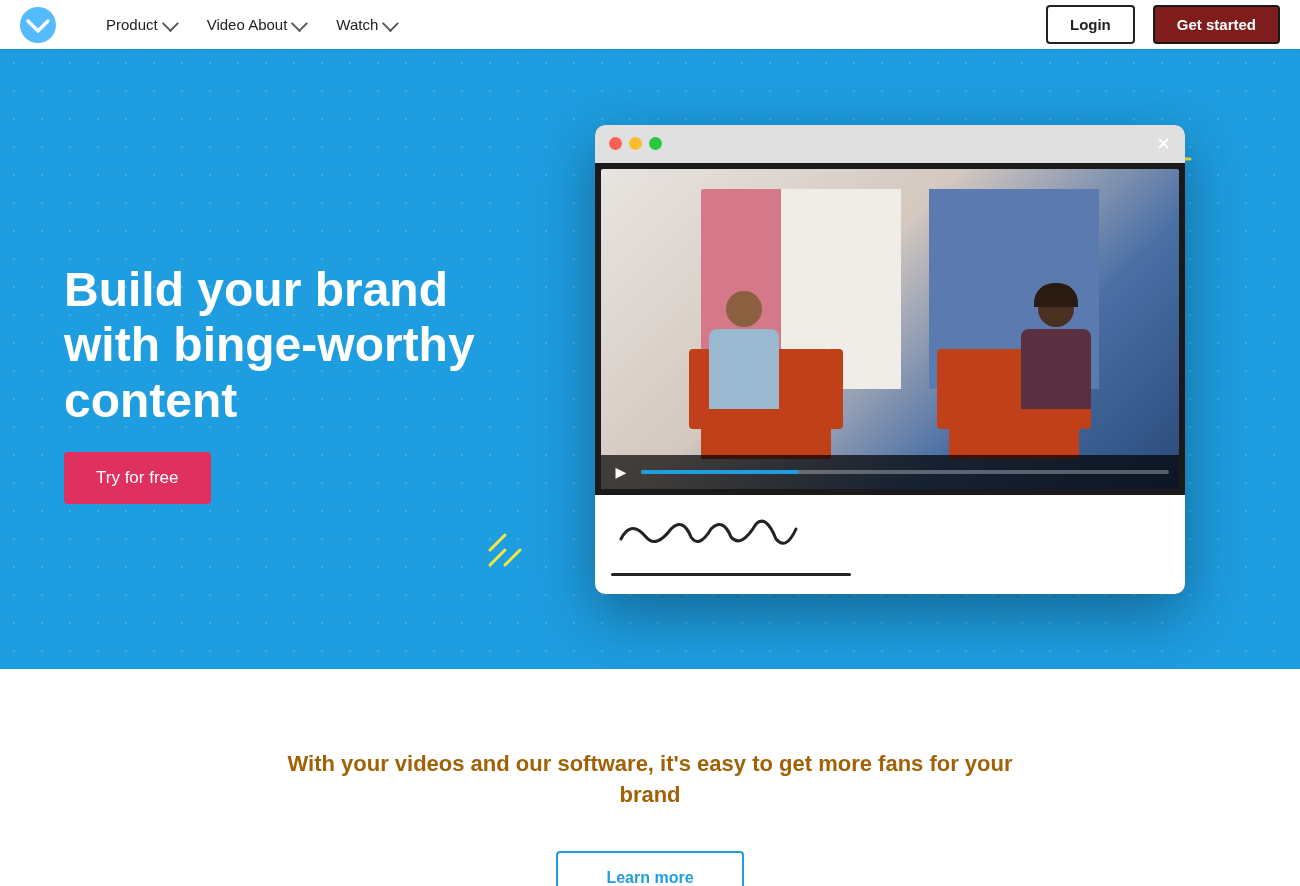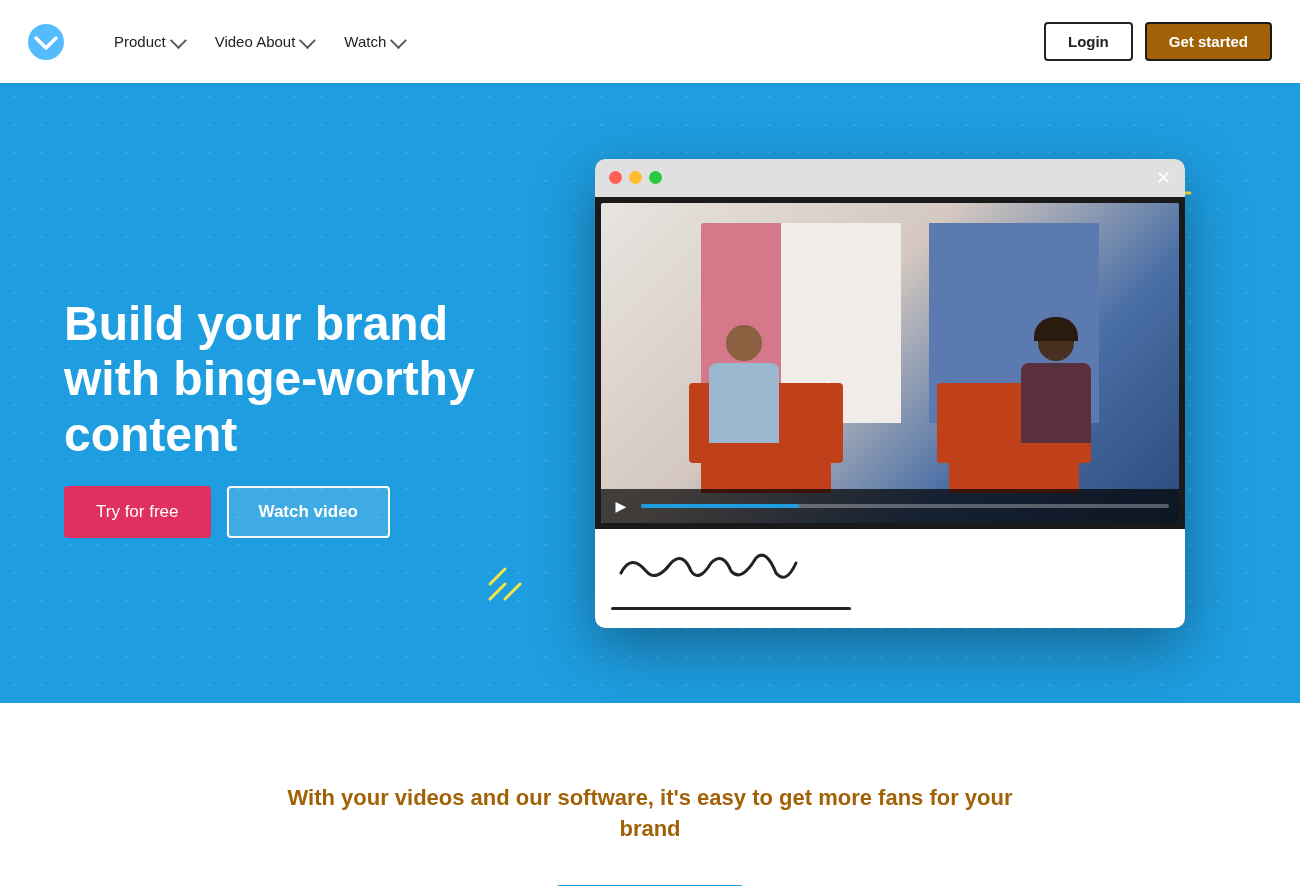--- a/index.html
+++ b/index.html
@@ -1,24 +1,24 @@
 <!DOCTYPE html>
 <html><head>
   <meta charset="utf-8">
   <style>
     * { margin: 0; padding: 0; box-sizing: border-box; }
     body { font-family: -apple-system, BlinkMacSystemFont, 'Segoe UI', sans-serif; overflow-x: hidden; }
 
     
     nav {
       background: #fff;
-      height: 83px;
-      display: flex;
-      align-items: center;
-      padding: 0 28px;
+      height: 49px;
+      display: flex;
+      align-items: center;
+      padding: 0 20px;
       position: relative;
       z-index: 10;
       box-shadow: 0 1px 3px rgba(0,0,0,0.08);
     }
     .nav-logo {
       margin-right: 36px;
     }
     .nav-logo svg { display: block; }
     .nav-links {
       display: flex;
@@ -41,38 +41,38 @@
     .nav-chevron {
       width: 12px;
       height: 12px;
       border-right: 2px solid #555;
       border-bottom: 2px solid #555;
       transform: rotate(45deg) translateY(-2px);
       display: inline-block;
     }
     .nav-actions {
       display: flex;
-      gap: 12px;
+      gap: 18px;
       align-items: center;
     }
     .btn-login {
       padding: 9px 22px;
       border: 2px solid #222;
       border-radius: 4px;
       background: #fff;
       font-size: 15px;
       font-weight: 600;
       cursor: pointer;
       color: #222;
     }
     .btn-getstarted {
       padding: 9px 22px;
       border: 2px solid #1a1a1a;
       border-radius: 4px;
-      background: #a16207;
+      background: #7f1d1d;
       font-size: 15px;
       font-weight: 600;
       cursor: pointer;
       color: #fff;
     }
 
     
     .hero {
       background-color: #1e9de0;
       background-image: 
@@ -476,21 +476,20 @@
       <line x1="10" y1="25" x2="25" y2="10" stroke="#f5e642" stroke-width="3" stroke-linecap="round"></line>
       <line x1="25" y1="40" x2="40" y2="25" stroke="#f5e642" stroke-width="3" stroke-linecap="round"></line>
       <line x1="10" y1="40" x2="25" y2="25" stroke="#f5e642" stroke-width="3" stroke-linecap="round"></line>
     </svg>
   </div>
 
   <div class="hero-left">
     <h1 class="hero-title">Build your brand with binge-worthy content</h1>
     <div class="hero-buttons">
       <button class="btn-try">Try for free</button>
-      <button class="btn-watch">Watch video</button>
     </div>
   </div>
 
   <div class="hero-right">
     <div class="browser-mockup">
       <div class="browser-titlebar">
         <div class="browser-dot red"></div>
         <div class="browser-dot yellow"></div>
         <div class="browser-dot green"></div>
         <span class="browser-close-btn">✕</span>

